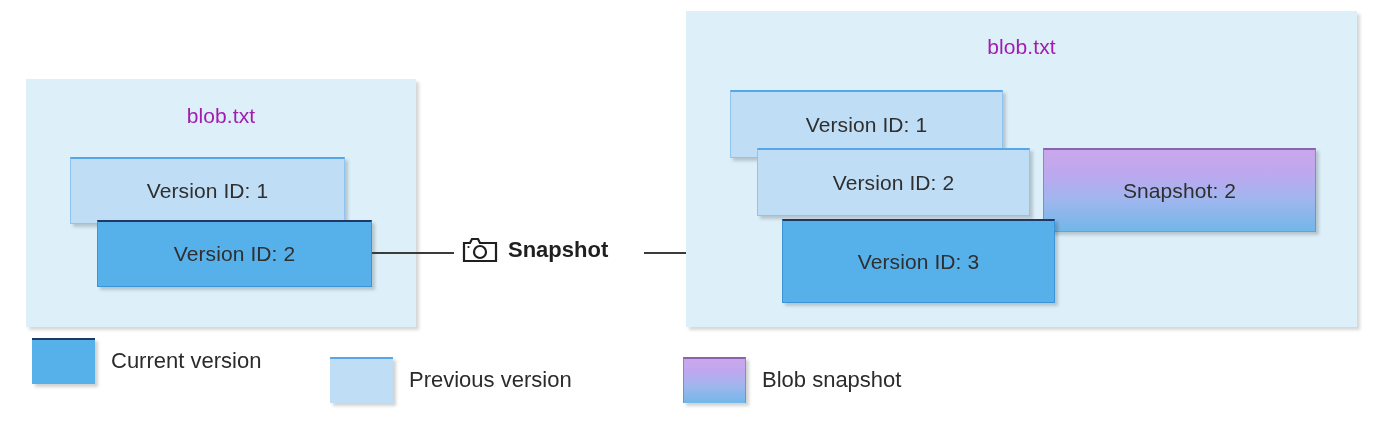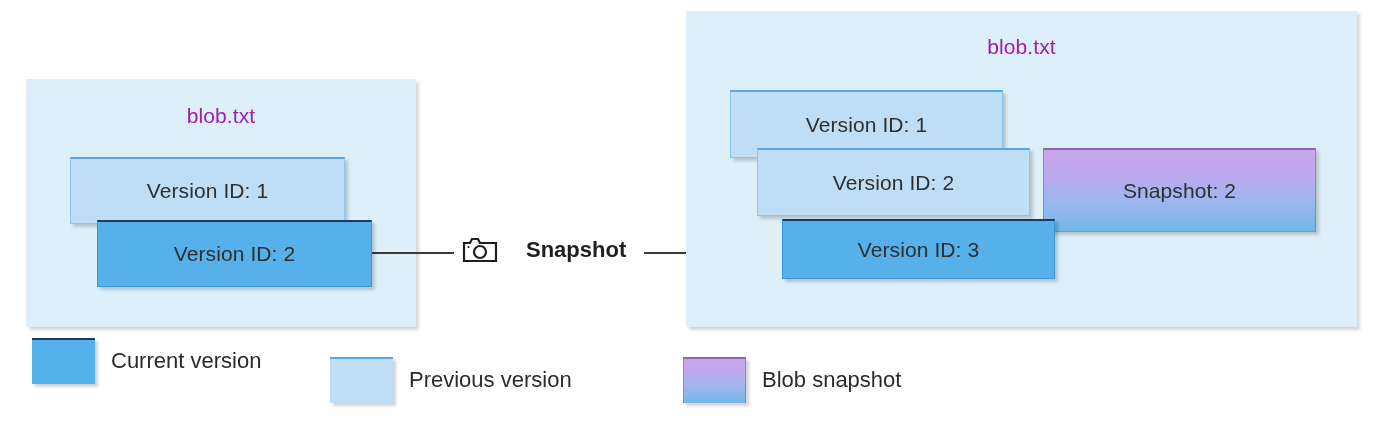--- a/index.html
+++ b/index.html
@@ -81,21 +81,21 @@
     border-top: 8px solid transparent;
     border-bottom: 8px solid transparent;
     border-left: 14px solid #3b3b3b;
   }
 
   
   .mid-label {
     position: absolute;
     display: flex;
     align-items: center;
-    gap: 28px;
+    gap: 10px;
   }
   .cam-icon {
     width: 36px;
     height: 28px;
     display: block;
   }
   .mid-text {
     font-size: 22px;
     font-weight: bold;
     color: #1f1f1f;
@@ -177,21 +177,21 @@
   </div>
 
   <div class="vbox snapshot" style="left:1043px; top:148px; width:273px; height:84px;">
     <span>Snapshot: 2</span>
   </div>
 
   <div class="vbox prev" style="left:757px; top:148px; width:273px; height:68px;">
     <span>Version ID: 2</span>
   </div>
 
-  <div class="vbox current" style="left:782px; top:219px; width:273px; height:60px;">
+  <div class="vbox current" style="left:782px; top:219px; width:273px; height:84px;">
     <span>Version ID: 3</span>
   </div>
 
   <div class="legend-item" style="left:32px; top:338px;">
     <span class="swatch current"></span>
     <span class="legend-label">Current version</span>
   </div>
 
   <div class="legend-item" style="left:330px; top:357px;">
     <span class="swatch prev"></span>

